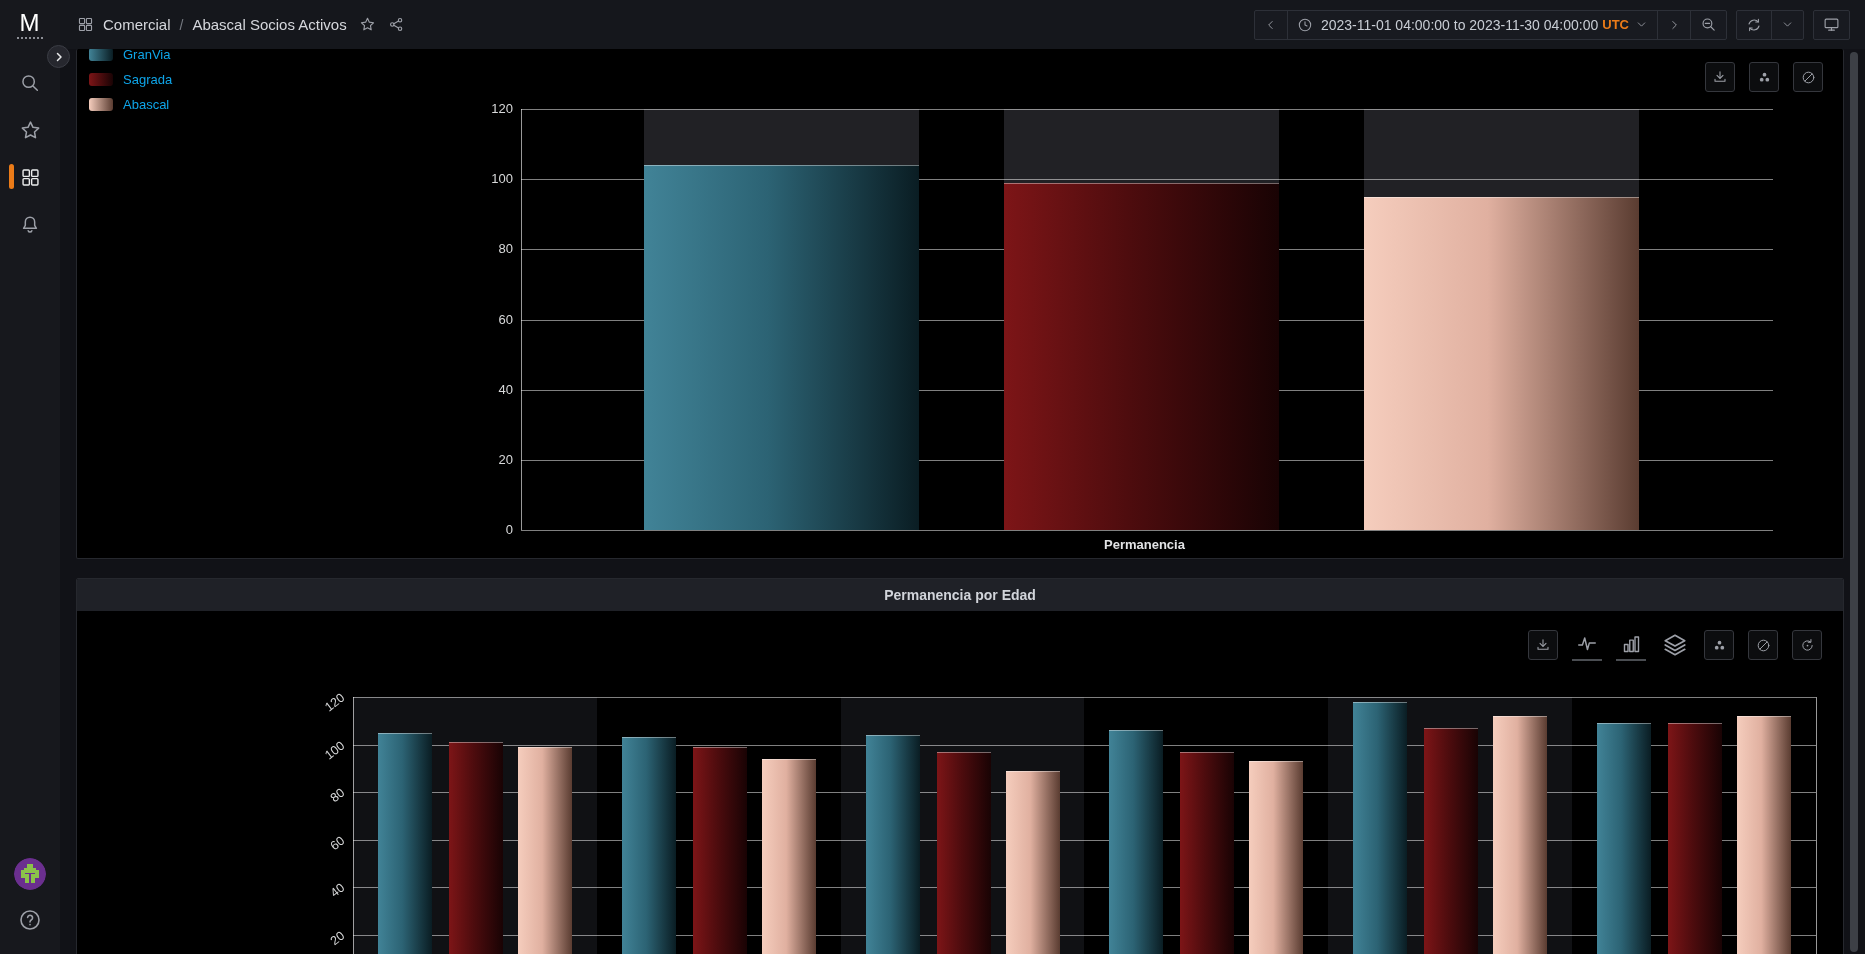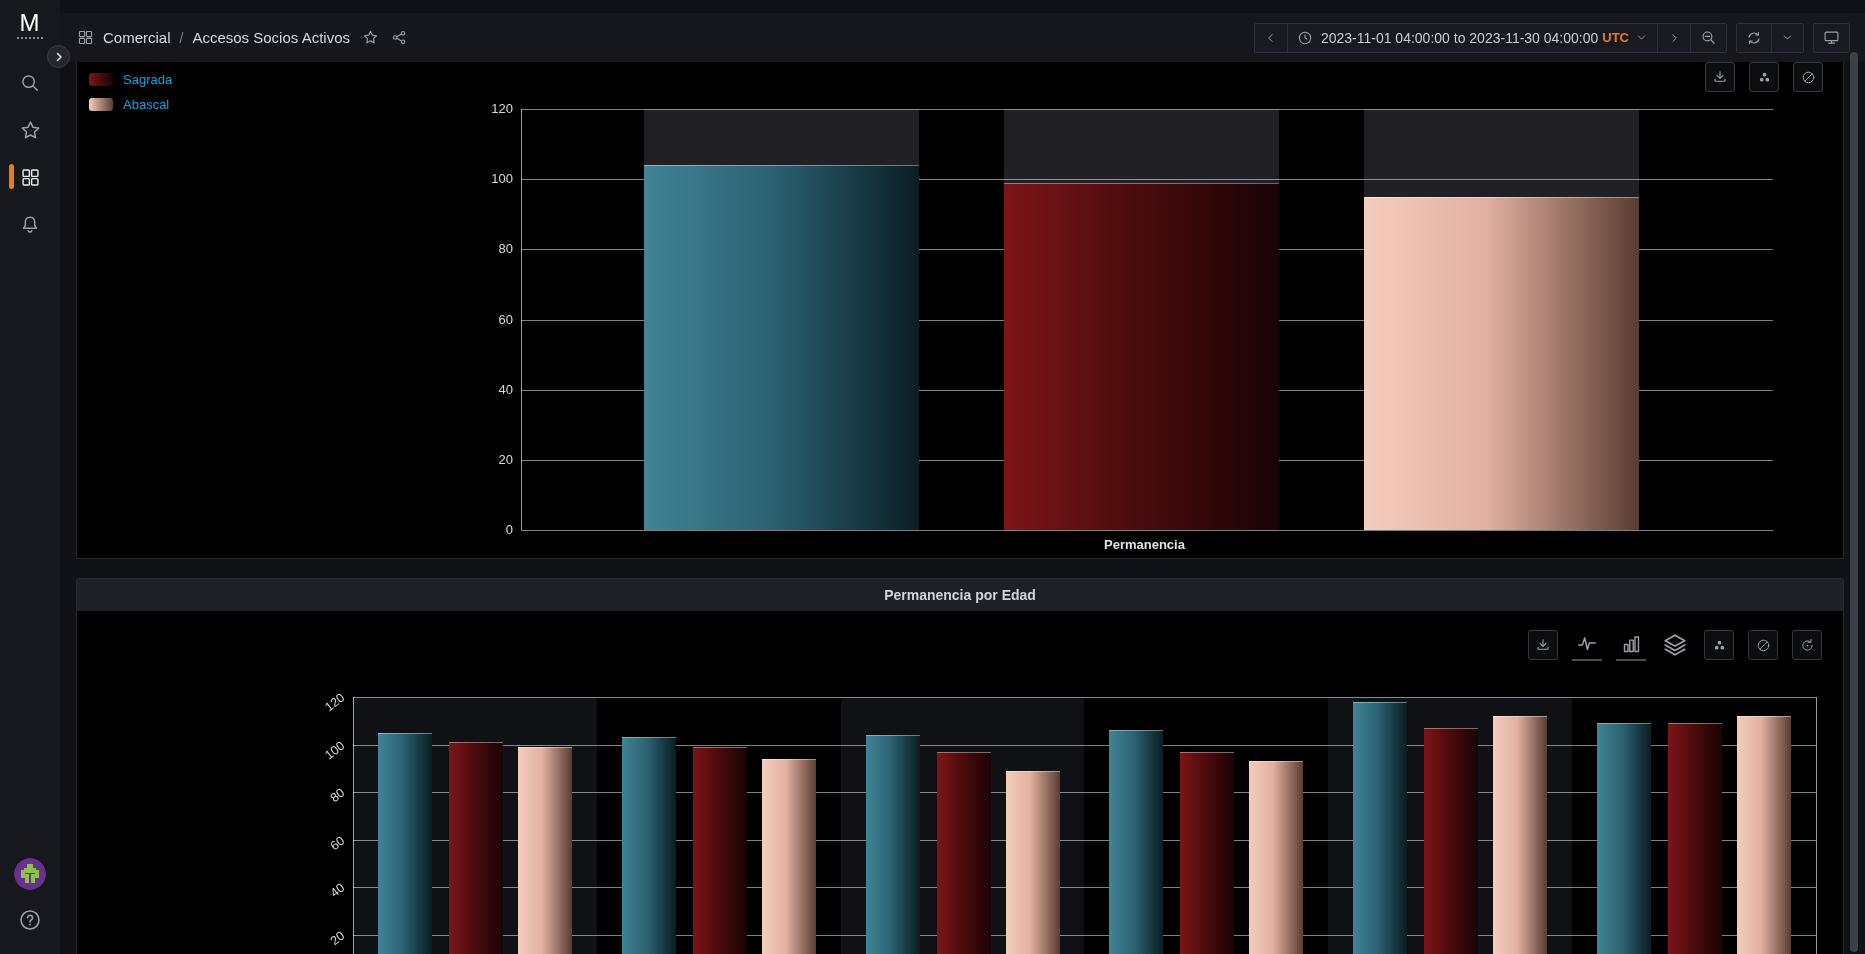--- a/index.html
+++ b/index.html
@@ -16,21 +16,21 @@
   .side-logo .wordmark{margin:1px auto 0;width:26px;border-bottom:2px dotted #8d8f96;height:2px;}
   .side-btn{position:absolute;left:0;width:60px;height:40px;display:flex;align-items:center;justify-content:center;cursor:pointer;}
   .side-btn.active .ic{stroke:#eceded;}
   .active-indicator{position:absolute;left:9px;width:5px;border-radius:3px;background:#eb7b18;}
   .expand-btn{position:absolute;left:47px;top:45px;width:23px;height:23px;border-radius:50%;
     background:#26272e;border:1px solid #3b3d45;display:flex;align-items:center;justify-content:center;z-index:40;cursor:pointer;}
   .avatar-btn{position:absolute;left:14px;top:858px;width:32px;height:32px;border-radius:50%;overflow:hidden;cursor:pointer;}
   .help-btn{position:absolute;left:18px;top:908px;width:24px;height:24px;cursor:pointer;}
 
   
-  .topbar{position:absolute;left:60px;top:13px;width:1805px;height:49px;background:#15171c;z-index:20;
+  .topbar{position:absolute;left:60px;top:0;width:1805px;height:49px;background:#15171c;z-index:20;
     display:flex;align-items:center;padding:0 15px 0 17px;}
   .crumbs{display:flex;align-items:center;gap:9px;white-space:nowrap;}
   .crumb{font-size:15px;font-weight:500;color:#d5d7dc;cursor:pointer;}
   .crumb-sep{color:#787c84;font-size:14px;}
   .tb-icon{margin-left:12px;cursor:pointer;display:flex;align-items:center;}
   .tb-spacer{flex:1;}
   .btn-group{display:flex;align-items:stretch;border:1px solid #2d3038;border-radius:2px;background:#181a20;height:30px;}
   .btn-seg{display:flex;align-items:center;justify-content:center;padding:0 9px;cursor:pointer;border-left:1px solid #2d3038;}
   .btn-seg:first-child{border-left:none;}
   .btn-single{margin-left:9px;}
@@ -145,21 +145,21 @@
   <header class="topbar">
     <div class="crumbs">
       <svg class="ic" width="17" height="17" viewBox="0 0 24 24">
         <rect x="3.5" y="3.5" width="7.2" height="7.2" rx="1"></rect>
           <rect x="13.3" y="3.5" width="7.2" height="7.2" rx="1"></rect>
         <rect x="3.5" y="13.3" width="7.2" height="7.2" rx="1"></rect>
           <rect x="13.3" y="13.3" width="7.2" height="7.2" rx="1"></rect>
       </svg>
       <span class="crumb">Comercial</span>
       <span class="crumb-sep">/</span>
-      <span class="crumb">Accesos Socios Activos</span>
+      <span class="crumb">Abascal Socios Activos</span>
     </div>
     <span class="tb-icon">
       <svg class="ic" width="17" height="17" viewBox="0 0 24 24">
         <path d="M12 3.3l2.6 5.4 5.9.8-4.3 4.1 1 5.9-5.2-2.8-5.2 2.8 1-5.9L3.5 9.5l5.9-.8z"></path>
       </svg>
     </span>
     <span class="tb-icon">
       <svg class="ic" width="17" height="17" viewBox="0 0 24 24">
         <circle cx="6" cy="12" r="2.4"></circle>
           <circle cx="17" cy="6" r="2.4"></circle>

